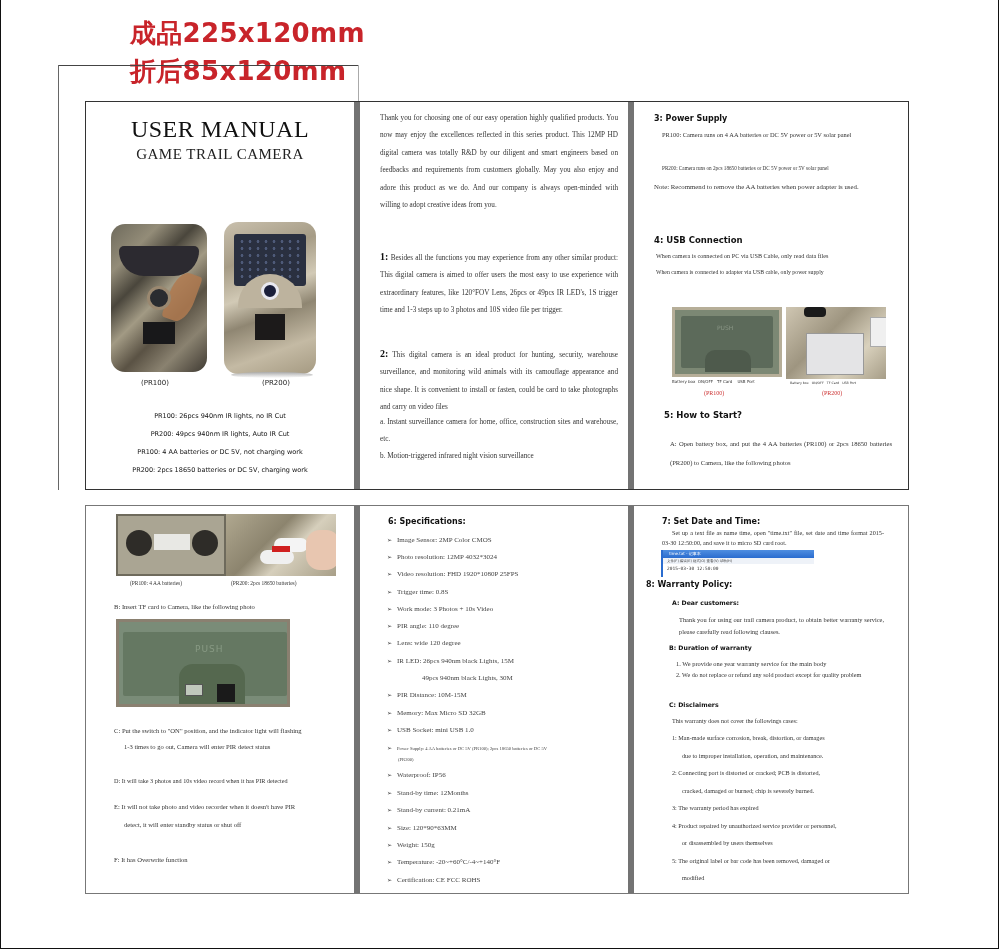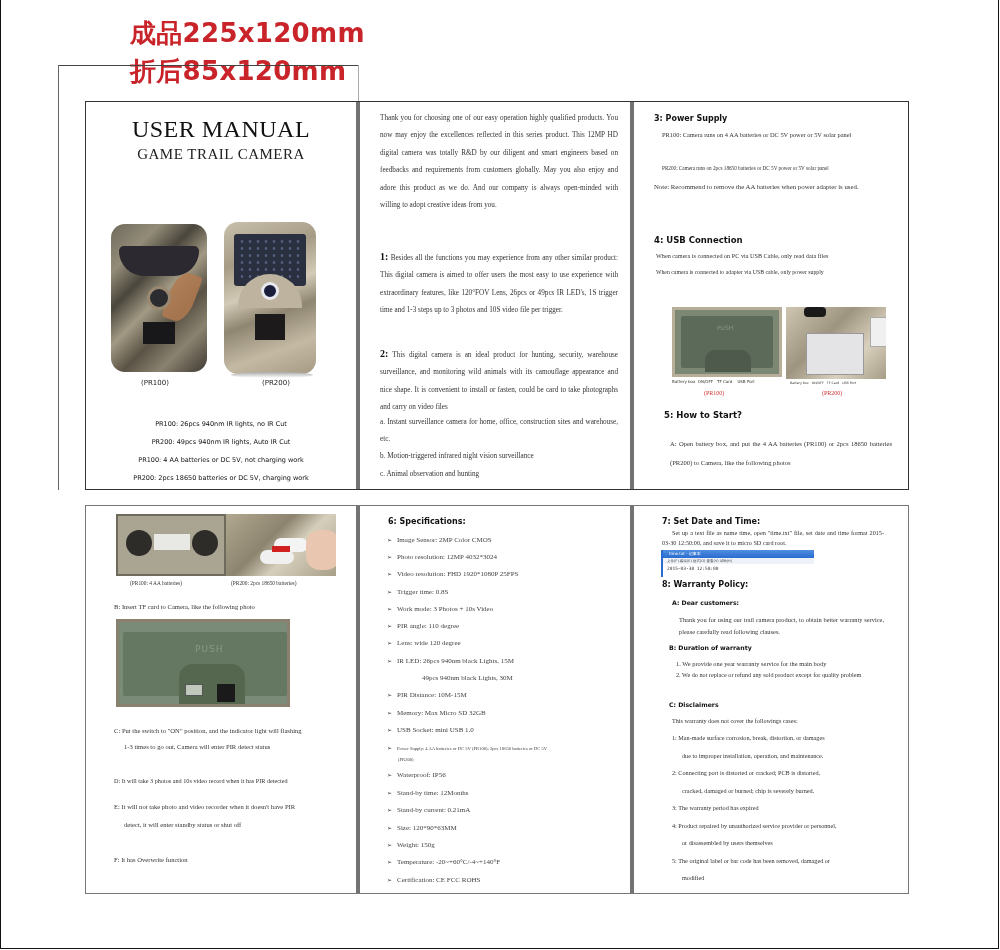--- a/index.html
+++ b/index.html
@@ -13,21 +13,21 @@
   .dim-2 { top: 58px; }
 
   .fold-line-top { position: absolute; left: 58px; top: 65px; width: 300px; height: 1px; background: #444; }
   .fold-line-left { position: absolute; left: 58px; top: 65px; width: 1px; height: 425px; background: #666; }
   .fold-line-right { position: absolute; left: 358px; top: 65px; width: 1px; height: 36px; background: #aaa; }
 
   .sheet { position: absolute; left: 85px; width: 824px; border: 1px solid #333; display: flex; background: #fff; }
   .sheet-1 { top: 101px; height: 389px; border-width: 1.5px; }
   .sheet-2 { top: 505px; height: 389px; border-color: #777; }
 
-  .panel { position: relative; width: 275px; height: 100%; border-right: 4px solid #737373; overflow: hidden; }
+  .panel { position: relative; width: 275px; height: 100%; border-right: 6px solid #737373; overflow: hidden; }
   .panel:last-child { border-right: none; }
 
   
   .cover-title { position: absolute; top: 14px; left: 0; width: 100%; text-align: center; font-size: 24px; color: #111; letter-spacing: 0.5px; }
   .cover-subtitle { position: absolute; top: 44px; left: 0; width: 100%; text-align: center; font-size: 15px; color: #222; letter-spacing: 0.5px; }
 
   .cam { position: absolute; border-radius: 14px; overflow: hidden; }
   .cam-pr100 { left: 25px; top: 122px; width: 96px; height: 148px;
     background: linear-gradient(135deg, #6e6a5c 0%, #938c78 20%, #4a463c 35%, #a29a84 50%, #5a5244 65%, #8a8270 80%, #3f3a32 100%); }
   .cam-pr100 .ir-band { position: absolute; left: 8px; top: 22px; width: 80px; height: 30px; background: #2c2a30; border-radius: 8px 8px 40px 40px; }
@@ -41,21 +41,21 @@
   .cam-pr200 .ir-panel::after { content: ""; position: absolute; inset: 4px; background-image: radial-gradient(circle, #4e5a78 1.3px, transparent 1.6px); background-size: 8px 7px; }
   .cam-pr200 .arch { position: absolute; left: 14px; top: 52px; width: 64px; height: 34px; border-radius: 40px 40px 0 0; background: #bdb39e; }
   .cam-pr200 .lens { position: absolute; left: 37px; top: 60px; width: 18px; height: 18px; border-radius: 50%; background: #1a1e3a; border: 3px solid #e8e8f0; }
   .cam-pr200 .pir { position: absolute; left: 31px; top: 92px; width: 30px; height: 26px; background: #1c1a1a; }
   .cam-shadow { position: absolute; left: 145px; top: 270px; width: 82px; height: 6px; background: linear-gradient(#aaa, #fff); border-radius: 50%; }
 
   .model-label { position: absolute; top: 277px; font-family: "DejaVu Sans", sans-serif; font-size: 7px; color: #222; }
   .model-pr100 { left: 55px; }
   .model-pr200 { left: 176px; }
 
-  .cover-spec { position: absolute; left: 0; width: 100%; text-align: center; font-family: "DejaVu Sans", sans-serif; font-size: 6.5px; color: #111; margin-top: 8px; }
+  .cover-spec { position: absolute; left: 0; width: 100%; text-align: center; font-family: "DejaVu Sans", sans-serif; font-size: 6.5px; color: #111; }
 
   
   .txt { position: absolute; font-size: 7.2px; color: #333; line-height: 1; white-space: nowrap; }
   .body-p { position: absolute; left: 20px; width: 238px; font-size: 7.2px; color: #333; text-align: justify; line-height: 17.4px; }
   .num-big { font-size: 10px; font-weight: bold; color: #111; }
   .heading { position: absolute; font-family: "DejaVu Sans", sans-serif; font-weight: bold; font-size: 8px; color: #111; }
   .heading-lg { font-size: 8.5px; }
 
   .photo { position: absolute; overflow: hidden; }
   .photo-pr100-back { left: 38px; top: 205px; width: 110px; height: 70px; background: #7c8874; border: 3px solid #b6ae98; }
@@ -142,21 +142,20 @@
     <div class="body-p" style="top:146px">
       <span class="num-big">1:</span>
       <span>Besides all the functions you may experience from any other similar product: This digital camera is aimed to offer users the most easy to use experience with extraordinary features, like 120°FOV Lens, 26pcs or 49pcs IR LED's, 1S trigger time and 1-3 steps up to 3 photos and 10S video file per trigger.</span>
     </div>
     <div class="body-p" style="top:243px">
       <span class="num-big">2:</span>
       <span>This digital camera is an ideal product for hunting, security, warehouse surveillance, and monitoring wild animals with its camouflage appearance and nice shape. It is convenient to install or fasten, could be card to take photographs and carry on video files</span>
     </div>
     <div class="body-p" style="top:346px">b. Motion-triggered infrared night vision surveillance</div>
     <div class="body-p" style="top:312px">a. Instant surveillance camera for home, office, construction sites and warehouse, etc.</div>
-    <div class="body-p" style="top:364px">c. Animal observation and hunting</div>
   </div>
 
   <div class="panel">
     <div class="heading" style="left:20px; top:12px">3: Power Supply</div>
     <div class="body-p" style="top:24px; text-indent:8px; line-height:17px; font-size:6.4px">PR100: Camera runs on 4 AA batteries or DC 5V power or 5V solar panel</div>
     <div class="txt" style="left:28px; top:64px; font-size:5.2px">PR200: Camera runs on 2pcs 18650 batteries or DC 5V power or 5V solar panel</div>
     <div class="body-p" style="top:76px; line-height:17px; font-size:6.8px">Note: Recommend to remove the AA batteries when power adapter is used.</div>
 
     <div class="heading heading-lg" style="left:20px; top:133px">4: USB Connection</div>
     <div class="txt" style="left:22px; top:151px; font-size:6.2px">When camera is connected on PC via USB Cable, only read data files</div>
@@ -246,21 +245,21 @@
   </div>
 
   <div class="panel">
     <div class="heading" style="left:28px; top:11px">7: Set Date and Time:</div>
     <div class="body-p" style="left:28px; width:222px; top:22px; line-height:10px; font-size:6.2px; text-indent:10px">Set up a text file as name time, open "time.txt" file, set date and time format 2015-03-30 12:50:00, and save it to micro SD card root.</div>
     <div class="notepad">
       <div class="bar">time.txt - 记事本</div>
       <div class="menu">文件(F)   编辑(E)   格式(O)   查看(V)   帮助(H)</div>
       <div class="content">2015-03-30 12:50:00</div>
     </div>
-    <div class="heading" style="left:28px; top:74px">8: Warranty Policy:</div>
+    <div class="heading" style="left:12px; top:74px">8: Warranty Policy:</div>
     <div class="w-sub" style="left:38px; top:93px">A: Dear customers:</div>
     <div class="body-p" style="left:45px; width:205px; top:108px; line-height:12px; font-size:6.4px">Thank you for using our trail camera product, to obtain better warranty service, please carefully read following clauses.</div>
     <div class="w-sub" style="left:35px; top:138px">B: Duration of warranty</div>
     <div class="txt" style="left:42px; top:155px; font-size:6.4px">1. We provide one year warranty service for the main body</div>
     <div class="body-p" style="left:42px; width:210px; top:163px; line-height:11px; font-size:6.2px">2. We do not replace or refund any sold product except for quality problem</div>
     <div class="w-sub" style="left:35px; top:195px">C: Disclaimers</div>
     <div class="txt" style="left:38px; top:212px; font-size:6.2px">This warranty does not cover the followings cases:</div>
     <div class="txt" style="left:38px; top:229px; font-size:6.2px">1: Man-made surface corrosion, break, distortion, or damages</div>
     <div class="txt" style="left:48px; top:247px; font-size:6.2px">due to improper installation, operation, and maintenance.</div>
     <div class="txt" style="left:38px; top:264px; font-size:6.2px">2: Connecting port is distorted or cracked; PCB is distorted,</div>

